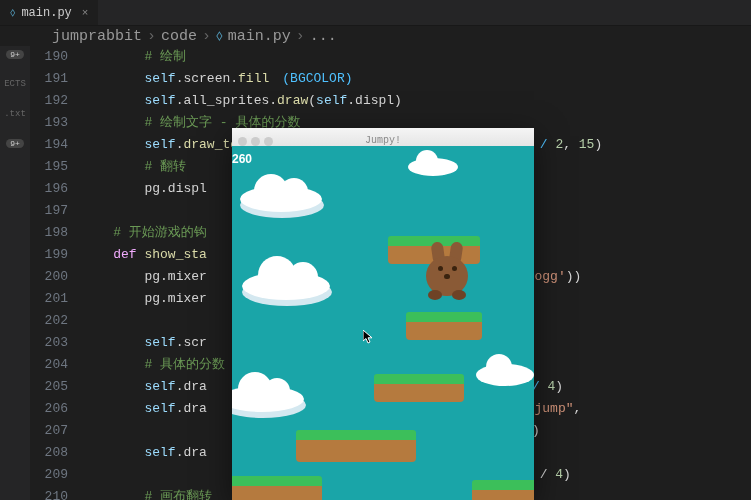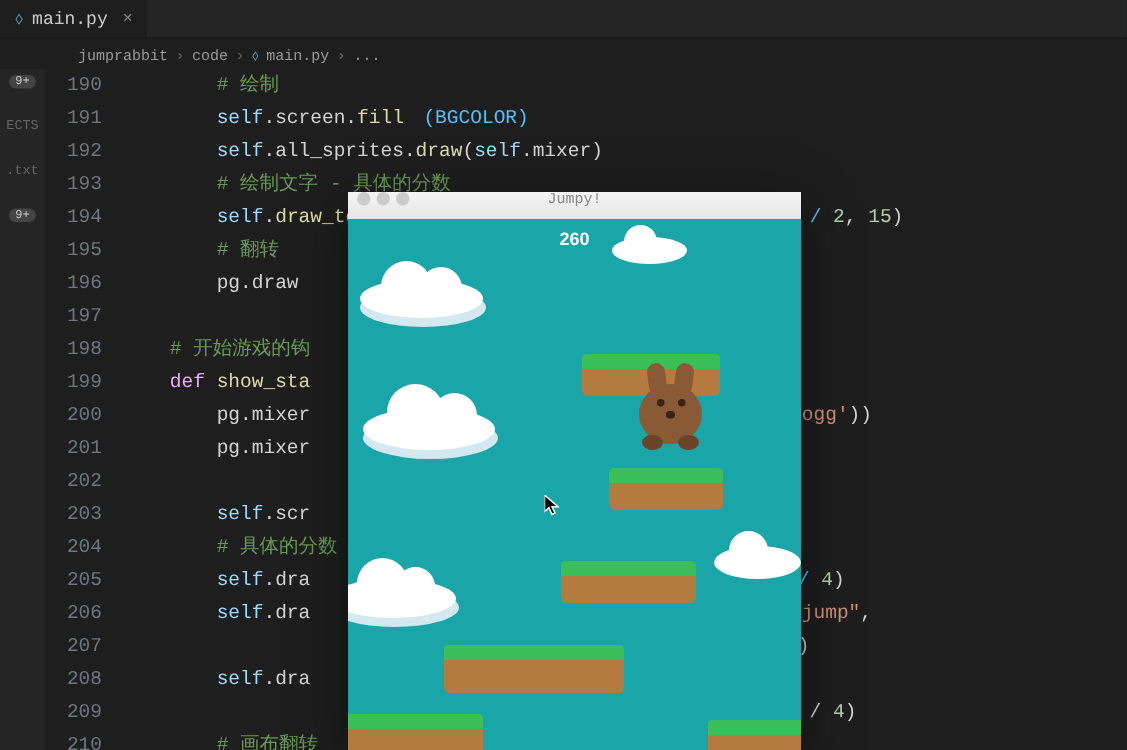--- a/index.html
+++ b/index.html
@@ -26,24 +26,24 @@
   display: flex;
   align-items: center;
   gap: 6px;
   font-size: 12px;
   color: #ccc;
 }
 .tab .x { color: #888; font-size: 11px; margin-left: 4px; cursor: pointer; }
 .breadcrumb {
   height: 20px;
   padding: 2px 10px 2px 52px;
-  font-size: 10px;
+  font-size: 15px;
   color: #999;
   display: flex;
-  align-items: flex-end;
+  align-items: center;
   gap: 5px;
 }
 .chev { color: #666; }
 .icon-py { color: #519aba; font-style: normal; }
 .editor {
   display: flex;
   height: calc(500px - 46px);
 }
 .sidebar {
   width: 30px;
@@ -94,36 +94,36 @@
   height: 372px;
   background: #efefef;
   box-shadow: 0 8px 30px rgba(0,0,0,.5);
   display:flex;
   flex-direction:column;
 }
 .titlebar {
   height: 18px;
   background: linear-gradient(#f5f5f5,#e5e5e5);
   display: flex;
-  align-items: flex-start;
+  align-items: flex-end;
   padding: 0 6px;
   gap: 4px;
   position: relative;
 }
 .dot { width: 9px; height: 9px; border-radius: 50%; background:#ccc; }
 .wintitle { position:absolute; left:0; right:0; text-align:center; font-size:10px; color:#888; }
 .canvas {
   flex: 1;
   background: #1aa5a8;
   position: relative;
   overflow:hidden;
 }
 .score {
   position:absolute; top:6px; left:0; right:0;
-  text-align:center; color:#fff; font: bold 12px Arial;
+  text-align:left; color:#fff; font: bold 12px Arial;
 }
 .cloudgrp { position:absolute; }
 .cloudgrp .p { position:absolute; background:#fff; border-radius:50%; }
 .cloudgrp .sh { position:absolute; background:#d4e8f0; border-radius:50%; }
 .plat {
   position:absolute;
   width:86px; height:28px;
 }
 .plat .grass { position:absolute; top:0; left:0; right:0; height:12px; background:#3cbf5a; border-radius:3px 3px 0 0;}
 .plat .dirt { position:absolute; top:10px; left:0; right:0; bottom:0; background:#b57a3e; border-radius: 0 0 4px 4px;}
@@ -192,25 +192,25 @@
 204
 205
 206
 207
 208
 209
 210
 211</div>
   <div class="code">        <span class="c-com"># 绘制</span>
         <span class="c-self">self</span><span>.screen.</span><span class="c-fn">fill</span><span class="c-const">(BGCOLOR)</span>
-        <span class="c-self">self</span><span>.all_sprites.</span><span class="c-fn">draw</span><span>(</span><span class="c-self">self</span><span>.mixer)</span>
+        <span class="c-self">self</span><span>.all_sprites.</span><span class="c-fn">draw</span><span>(</span><span class="c-self">self</span><span>.displ)</span>
         <span class="c-com"># 绘制文字 - 具体的分数</span>
         <span class="c-self">self</span><span>.</span><span class="c-fn">draw_text</span><span>(</span><span class="c-type">str</span><span>(</span><span class="c-self">self</span><span>.score), </span><span class="c-num">22</span><span class="c-const">, WHITE, WIDTH / </span><span class="c-num">2</span><span>, </span><span class="c-num">15</span><span>)</span>
         <span class="c-com"># 翻转</span>
-        <span>pg.draw</span>
+        <span>pg.displ</span>
 
     <span class="c-com"># 开始游戏的钩</span>
     <span class="c-def">def </span><span class="c-fn">show_sta</span>
         <span>pg.mixer</span>                          <span>nd_dir, </span><span class="c-str">'Yippee.ogg'</span><span>))</span>
         <span>pg.mixer</span>
 
         <span class="c-self">self</span><span>.scr</span>
         <span class="c-com"># 具体的分数</span>
         <span class="c-self">self</span><span>.dra</span>                           <span> / </span><span class="c-num">2</span><span class="c-const">, HEIGHT / </span><span class="c-num">4</span><span>)</span>
         <span class="c-self">self</span><span>.dra</span>                           <span class="c-str">ove, space bar jump"</span><span>,</span>

